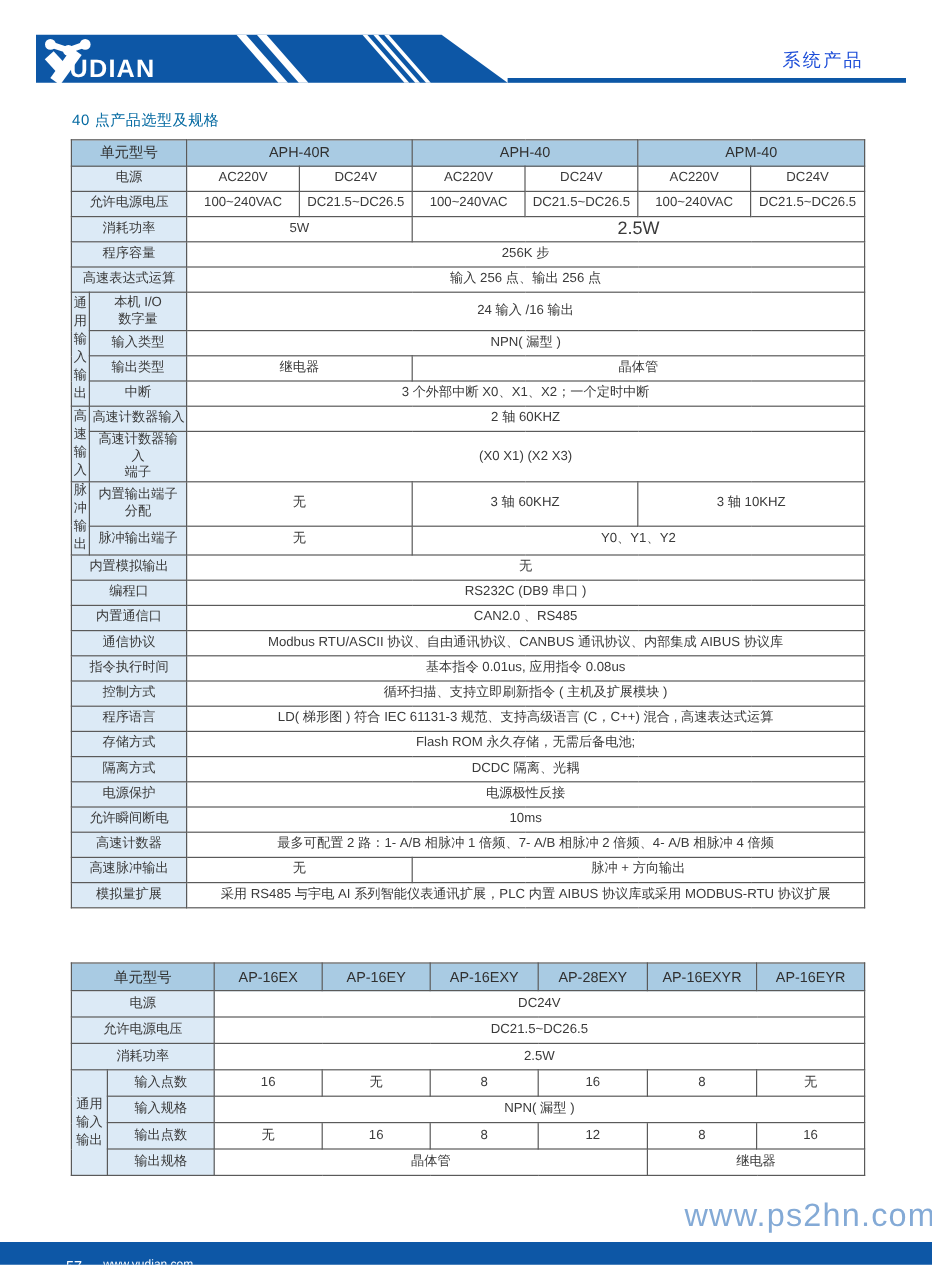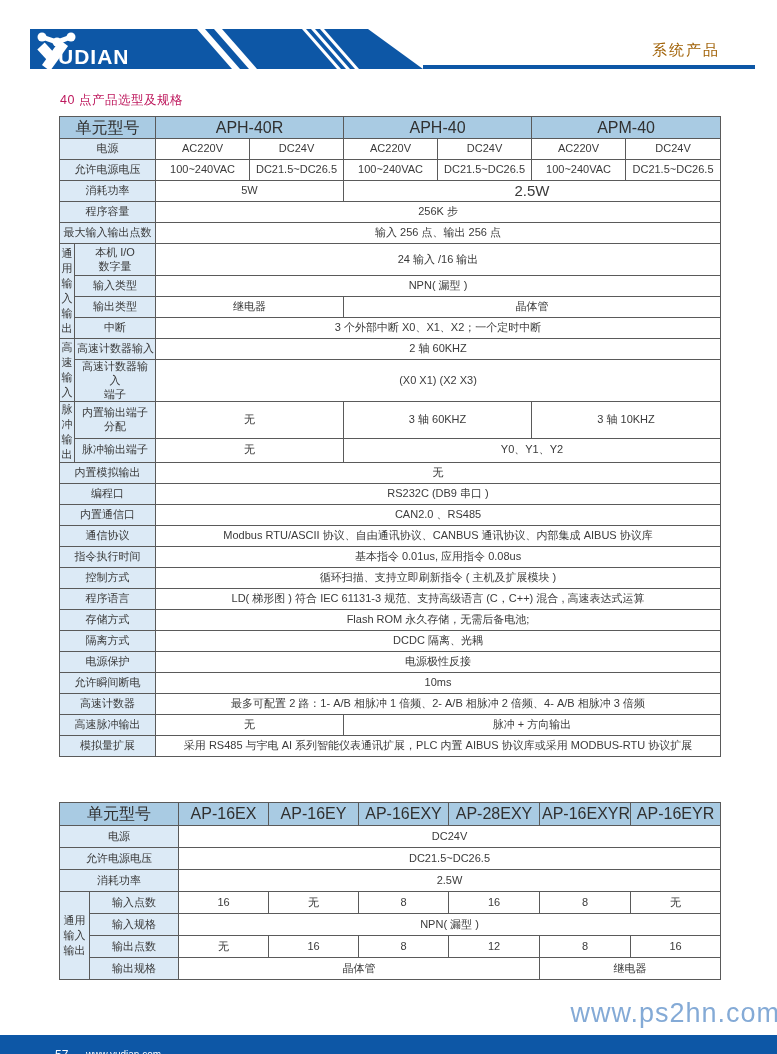--- a/index.html
+++ b/index.html
@@ -10,41 +10,41 @@
     --watermark-blue:#6F9CCF;
   }
   html,body{margin:0;padding:0;}
   body{
     width:777px;height:1054px;position:relative;background:#fff;
     font-family:"Liberation Sans","DejaVu Sans",sans-serif;
     overflow:hidden;
   }
   .banner-svg{position:absolute;top:0;left:0;}
   .section-label{
-    position:absolute;top:41px;left:652px;font-size:15px;color:#a16207;
+    position:absolute;top:41px;left:652px;font-size:15px;color:#1d4ed8;
     letter-spacing:2px;font-weight:500;
   }
   .sec-title{
-    position:absolute;left:60px;font-size:12.5px;color:#be185d;letter-spacing:0.5px;
+    position:absolute;left:60px;font-size:12.5px;color:#0369a1;letter-spacing:0.5px;
   }
   #title-1{top:92px;}
   #title-2{top:737px;}
   table.spec{
     border-collapse:collapse;table-layout:fixed;position:absolute;left:59px;
     background:#fff;
   }
   #table-40pt{top:116px;width:661px;}
   #table-exp{top:802px;width:661px;}
   .spec td{
     border:1px solid var(--border-gray);
     text-align:center;vertical-align:middle;
     font-size:11px;color:#3a3a3a;line-height:1.25;
     padding:0 2px;height:20px;white-space:nowrap;
   }
-  .spec td.c-h{background:var(--table-header-bg);font-size:16px;color:#303030;text-align:center;}
+  .spec td.c-h{background:var(--table-header-bg);font-size:12px;color:#303030;text-align:center;}
   .spec td.c-l{background:var(--label-bg);text-align:center;}
   .spec td.c-l2{white-space:pre-line;}
   .spec td.c-g{
     background:var(--label-bg);white-space:normal;word-break:break-all;
     line-height:1.35;padding:0 0;
   }
   .spec td.c-big{font-size:15px;}
   .footer-bar{
     position:absolute;left:0;top:1013px;width:777px;height:41px;
     background:var(--banner-blue);z-index:1;margin-top:22px;
@@ -127,21 +127,21 @@
       <tr>
         <td class="c-l" colspan="2" rowspan="1">消耗功率</td>
         <td class="c-d" colspan="2" rowspan="1">5W</td>
         <td class="c-d c-big" colspan="4" rowspan="1">2.5W</td>
       </tr>
       <tr>
         <td class="c-l" colspan="2" rowspan="1">程序容量</td>
         <td class="c-d" colspan="6" rowspan="1">256K 步</td>
       </tr>
       <tr>
-        <td class="c-l" colspan="2" rowspan="1">最大输入输出点数</td>
+        <td class="c-l" colspan="2" rowspan="1">高速表达式运算</td>
         <td class="c-d" colspan="6" rowspan="1">输入 256 点、输出 256 点</td>
       </tr>
       <tr style="height: 32px;">
         <td class="c-g" colspan="1" rowspan="4">通用输入输出</td>
         <td class="c-l c-l2" colspan="1" rowspan="1">本机 I/O
 数字量</td>
         <td class="c-d" colspan="6" rowspan="1">24 输入 /16 输出</td>
       </tr>
       <tr>
         <td class="c-l" colspan="1" rowspan="1">输入类型</td>
@@ -218,21 +218,21 @@
       <tr>
         <td class="c-l" colspan="2" rowspan="1">电源保护</td>
         <td class="c-d" colspan="6" rowspan="1">电源极性反接</td>
       </tr>
       <tr>
         <td class="c-l" colspan="2" rowspan="1">允许瞬间断电</td>
         <td class="c-d" colspan="6" rowspan="1">10ms</td>
       </tr>
       <tr>
         <td class="c-l" colspan="2" rowspan="1">高速计数器</td>
-        <td class="c-d" colspan="6" rowspan="1">最多可配置 2 路：1- A/B 相脉冲 1 倍频、2- A/B 相脉冲 2 倍频、4- A/B 相脉冲 3 倍频</td>
+        <td class="c-d" colspan="6" rowspan="1">最多可配置 2 路：1- A/B 相脉冲 1 倍频、7- A/B 相脉冲 2 倍频、4- A/B 相脉冲 4 倍频</td>
       </tr>
       <tr>
         <td class="c-l" colspan="2" rowspan="1">高速脉冲输出</td>
         <td class="c-d" colspan="2" rowspan="1">无</td>
         <td class="c-d" colspan="4" rowspan="1">脉冲 + 方向输出</td>
       </tr>
       <tr>
         <td class="c-l" colspan="2" rowspan="1">模拟量扩展</td>
         <td class="c-d" colspan="6" rowspan="1">采用 RS485 与宇电 AI 系列智能仪表通讯扩展，PLC 内置 AIBUS 协议库或采用 MODBUS-RTU 协议扩展</td>
       </tr>

